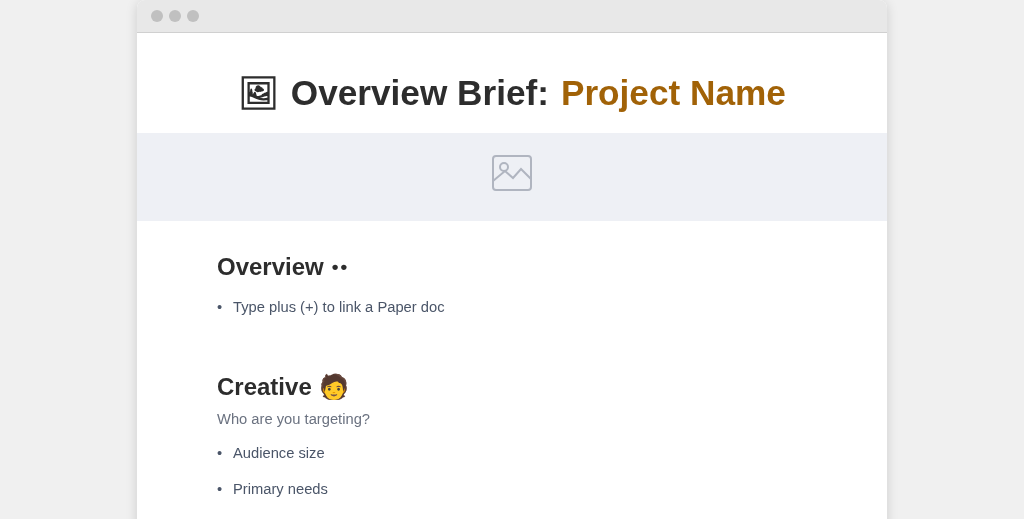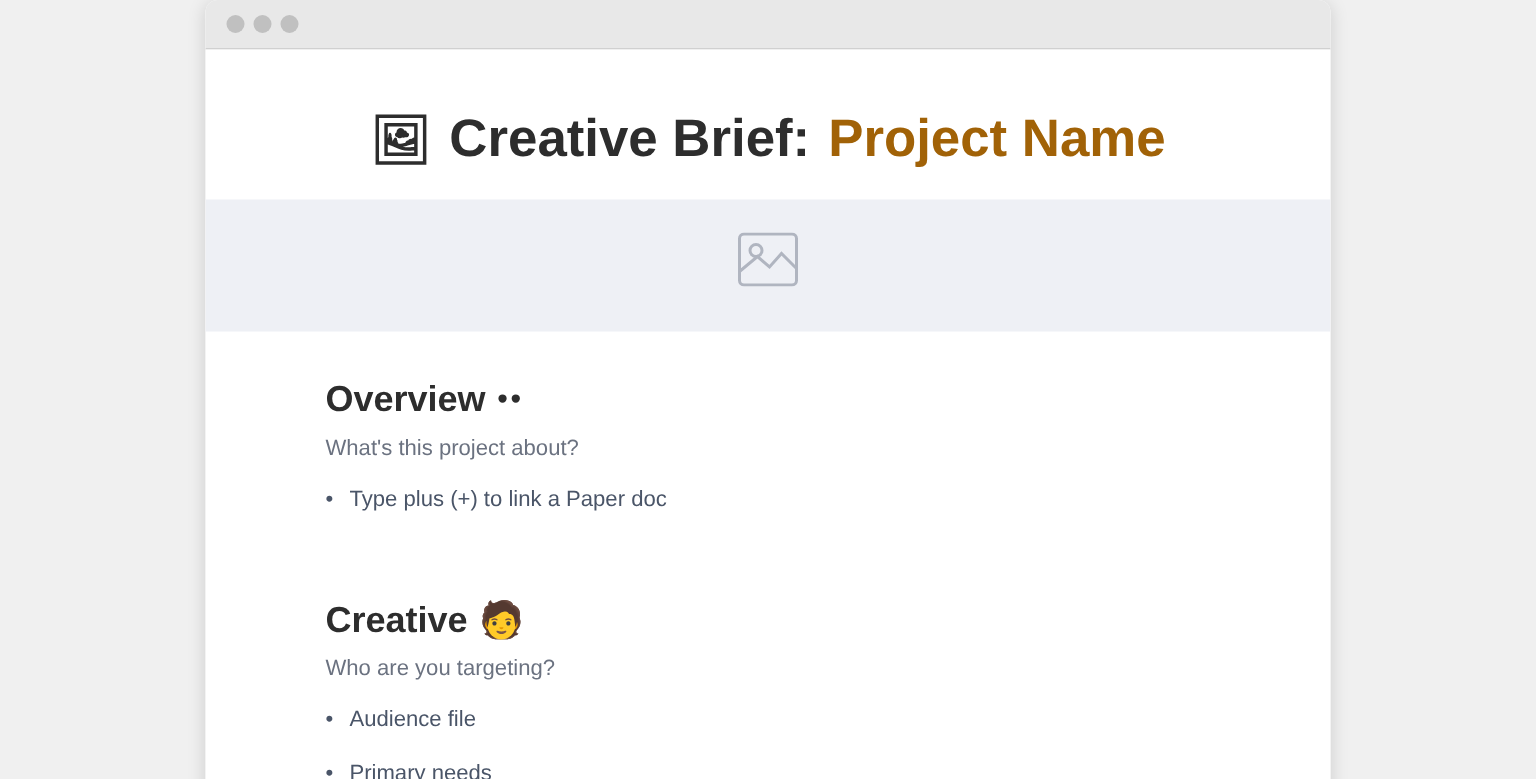--- a/index.html
+++ b/index.html
@@ -150,54 +150,53 @@
     <div class="browser-dot"></div>
     <div class="browser-dot"></div>
     <div class="browser-dot"></div>
   </div>
 
   <div class="document-body">
 
     <div class="title-area">
       <h1 class="doc-title">
         <span class="title-emoji">🖼</span>
-        <span class="title-static">Creative Brief:</span>
+        <span class="title-static">Overview Brief:</span>
         <span class="title-project">Project Name</span>
       </h1>
     </div>
 
     <div class="cover-image-area">
       <span class="cover-image-placeholder">
         <svg width="40" height="36" viewBox="0 0 40 36" fill="none" xmlns="http://www.w3.org/2000/svg">
           <rect x="1" y="1" width="38" height="34" rx="3" stroke="#b0b5c0" stroke-width="2" fill="none"></rect>
           <circle cx="12" cy="12" r="4" stroke="#b0b5c0" stroke-width="2" fill="none"></circle>
           <polyline points="1,26 13,16 21,23 29,14 39,24" stroke="#b0b5c0" stroke-width="2" fill="none"></polyline>
         </svg>
       </span>
     </div>
 
     <div class="content-section">
       <h2 class="section-heading">
         <span>Overview</span>
         <span class="section-dots">••</span>
       </h2>
-      <p class="section-intro">What's this project about?</p>
       <ul class="bullet-list">
         <li>Type plus (+) to link a Paper doc</li>
       </ul>
     </div>
 
     <div class="section-divider"></div>
 
     <div class="content-section">
       <h2 class="section-heading">
         <span>Creative</span>
         <span>🧑</span>
       </h2>
       <p class="section-intro">Who are you targeting?</p>
       <ul class="bullet-list">
-        <li>Audience file</li>
+        <li>Audience size</li>
         <li>Primary needs</li>
       </ul>
     </div>
 
   </div>
 </div>
 
 </body></html>

